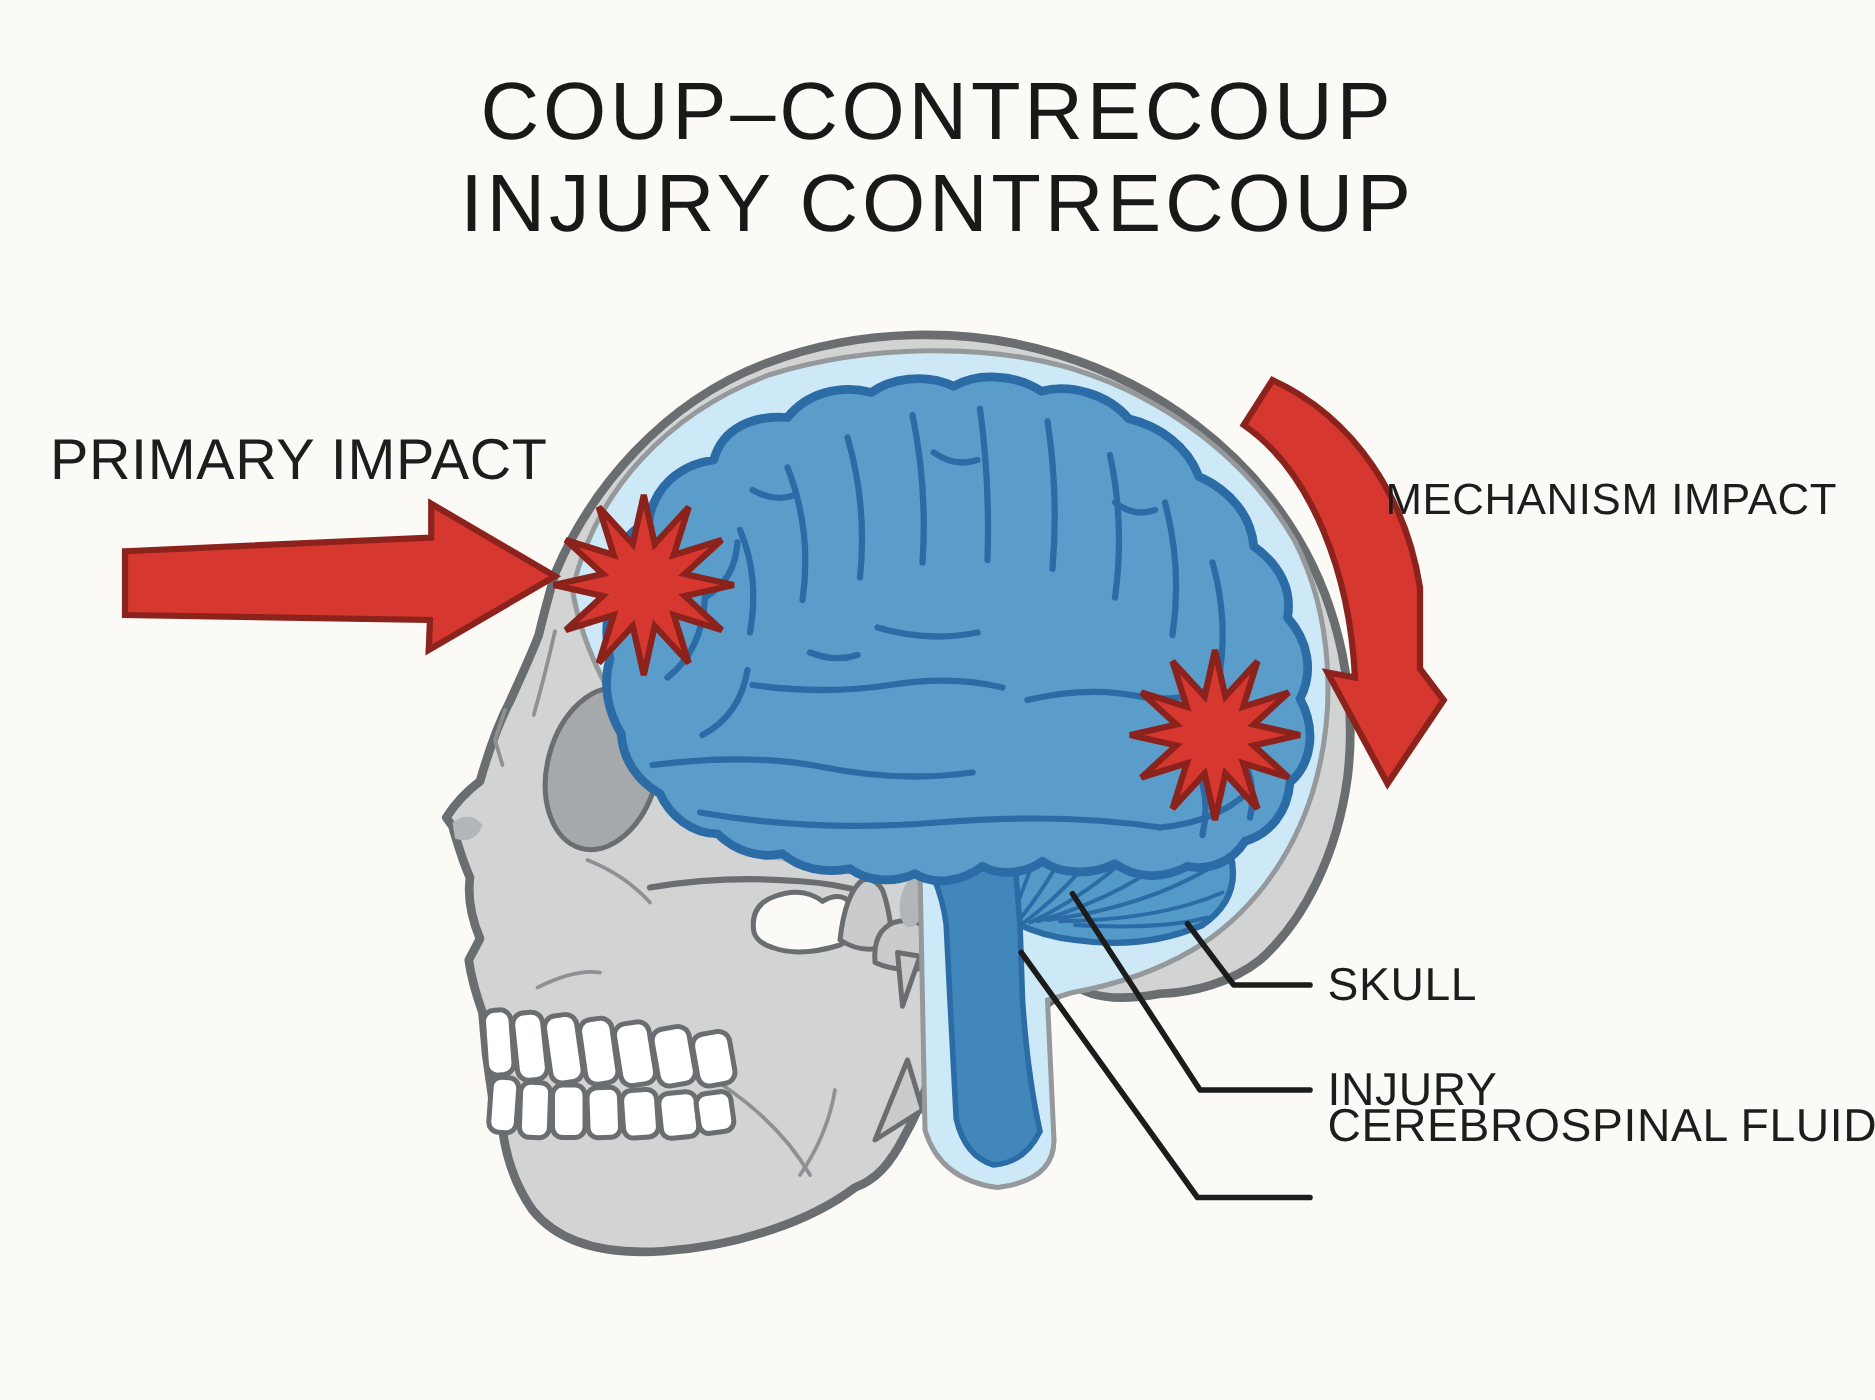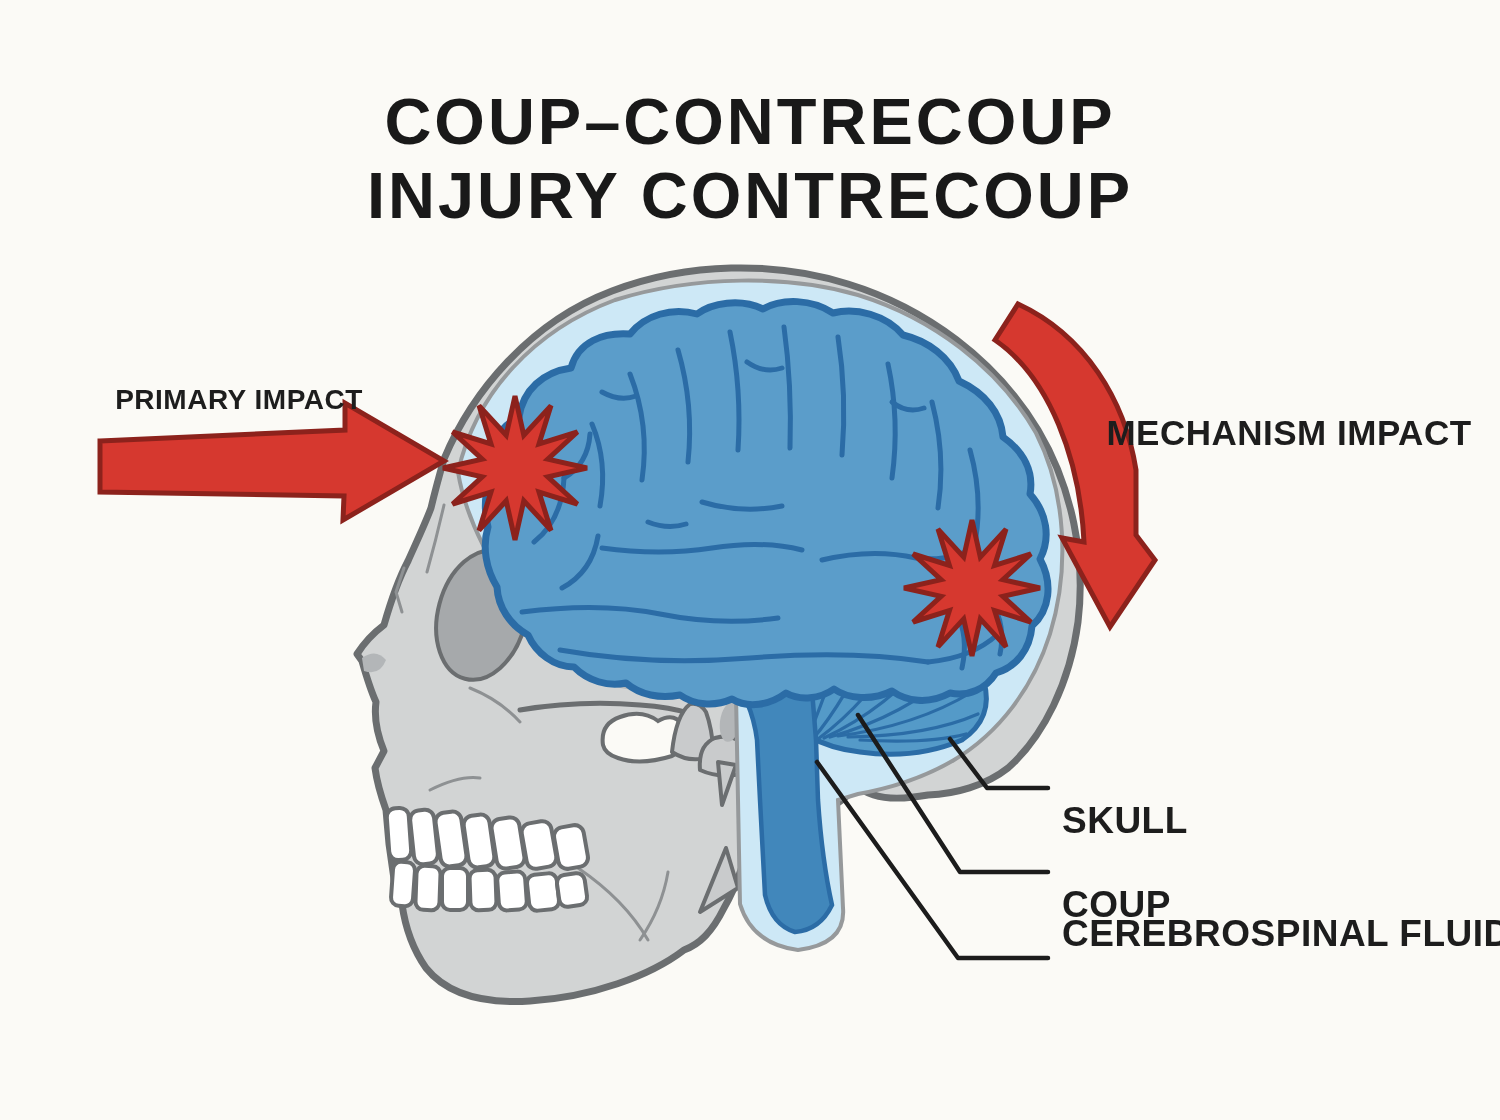--- a/index.html
+++ b/index.html
@@ -2,28 +2,28 @@
 <html><head>
 <meta charset="utf-8">
 <style>
   html,body{margin:0;padding:0;}
   .canvas{
     position:relative;width:1500px;height:1120px;overflow:hidden;
     background:#fbfaf6;
     font-family:"Liberation Sans", sans-serif;
   }
   .art{position:absolute;left:0;top:0;width:1500px;height:1120px;}
-  .txt{position:absolute;color:#1d1d1d;font-weight:bold;white-space:nowrap;margin-top:33px;}
+  .txt{position:absolute;color:#1d1d1d;font-weight:normal;white-space:nowrap;}
   .title{
     left:750px;top:52px;transform:translateX(-50%);
     text-align:center;font-size:65px;line-height:74px;letter-spacing:3px;color:#191919;
   }
   .lbl-primary{
     left:239px;top:346px;transform:translateX(-50%);
-    text-align:left;font-size:28px;line-height:42px;letter-spacing:0.5px;
+    text-align:left;font-size:46px;line-height:42px;letter-spacing:0.5px;
   }
   .lbl-secondary{
     left:1289px;top:378px;transform:translateX(-50%);
     text-align:center;font-size:35px;line-height:43px;letter-spacing:0.5px;
   }
   .anat{left:1062px;font-size:37px;line-height:34px;letter-spacing:0.5px;}
   .anat.skull{top:771px;}
   .anat.brain{top:855px;}
   .anat.csf{top:884px;}
 
@@ -256,16 +256,16 @@
 
   <div class="txt lbl-primary">
     <div>PRIMARY IMPACT</div>
   </div>
 
   <div class="txt lbl-secondary">
     <div>MECHANISM IMPACT</div>
   </div>
 
   <div class="txt anat skull">SKULL</div>
-  <div class="txt anat brain">COUP</div>
+  <div class="txt anat brain">INJURY</div>
   <div class="txt anat csf">CEREBROSPINAL FLUID</div>
 
 </div>
 
 </body></html>

